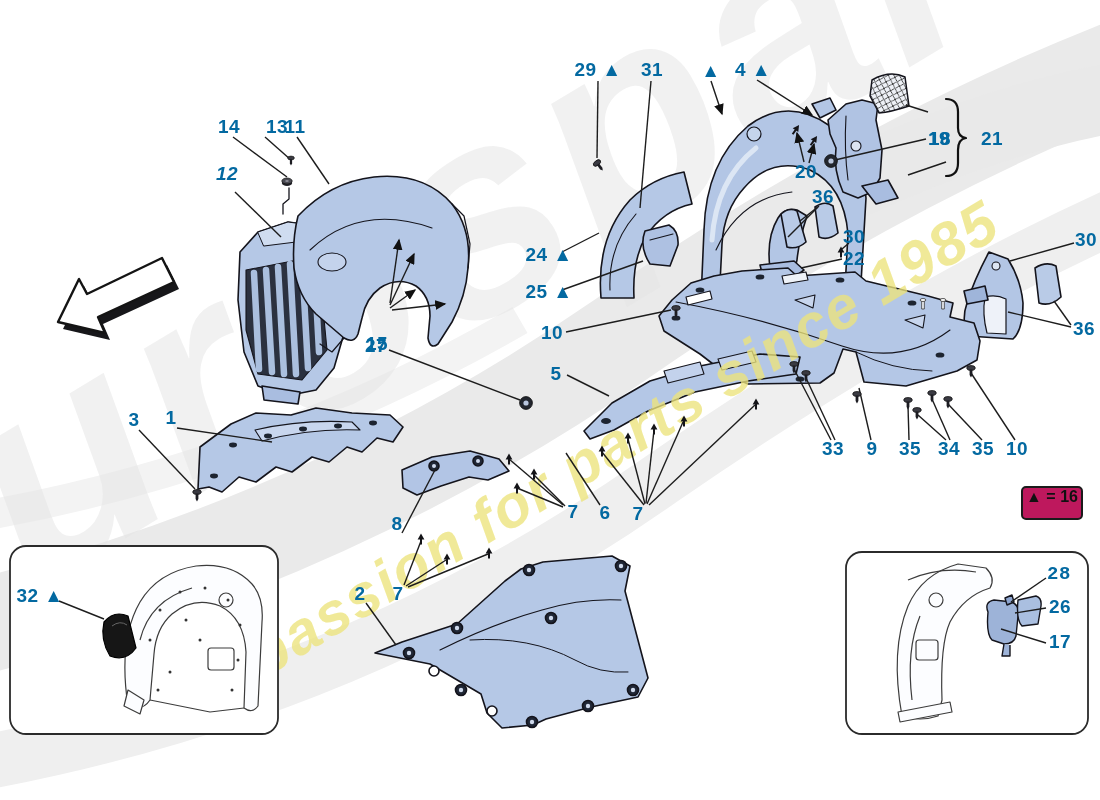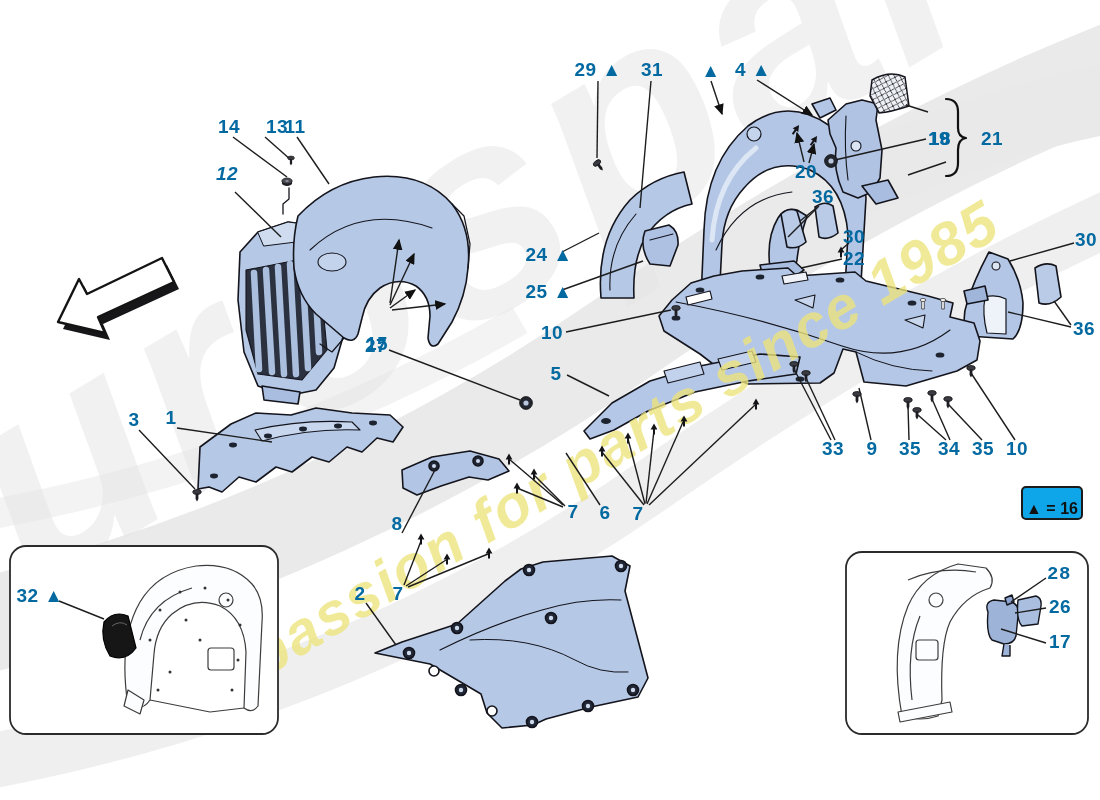--- a/index.html
+++ b/index.html
@@ -2,21 +2,21 @@
 <html><head>
 <meta charset="utf-8">
 <style>
   html,body{margin:0;padding:0;background:#fff;}
   #stage{position:relative;width:1100px;height:800px;background:#ffffff;overflow:hidden;
          font-family:"Liberation Sans","DejaVu Sans",sans-serif;}
   #diagram{position:absolute;left:0;top:0;}
   .callout{position:absolute;transform:translate(-50%,-52%);font-weight:bold;font-size:19px;
            color:#0369a1;white-space:nowrap;letter-spacing:.5px;z-index:30;}
   #legend-box{position:absolute;left:1021px;top:486px;width:58px;height:30px;border:2px solid #1b1b1b;
-              border-radius:5px;background:#0ea5e9;display:flex;align-items:flex-end;justify-content:center;
+              border-radius:5px;background:#be185d;display:flex;align-items:flex-start;justify-content:center;
               font-weight:bold;font-size:16px;color:#111;z-index:25;}
   .leader{stroke:#1d1d1d;stroke-width:1.4;fill:none;}
   .ghost-word{font-weight:bold;font-style:italic;}
 </style>
 </head>
 <body>
 
 <div id="stage">
 
 <svg id="diagram" width="1100" height="800" viewBox="0 0 1100 800">

